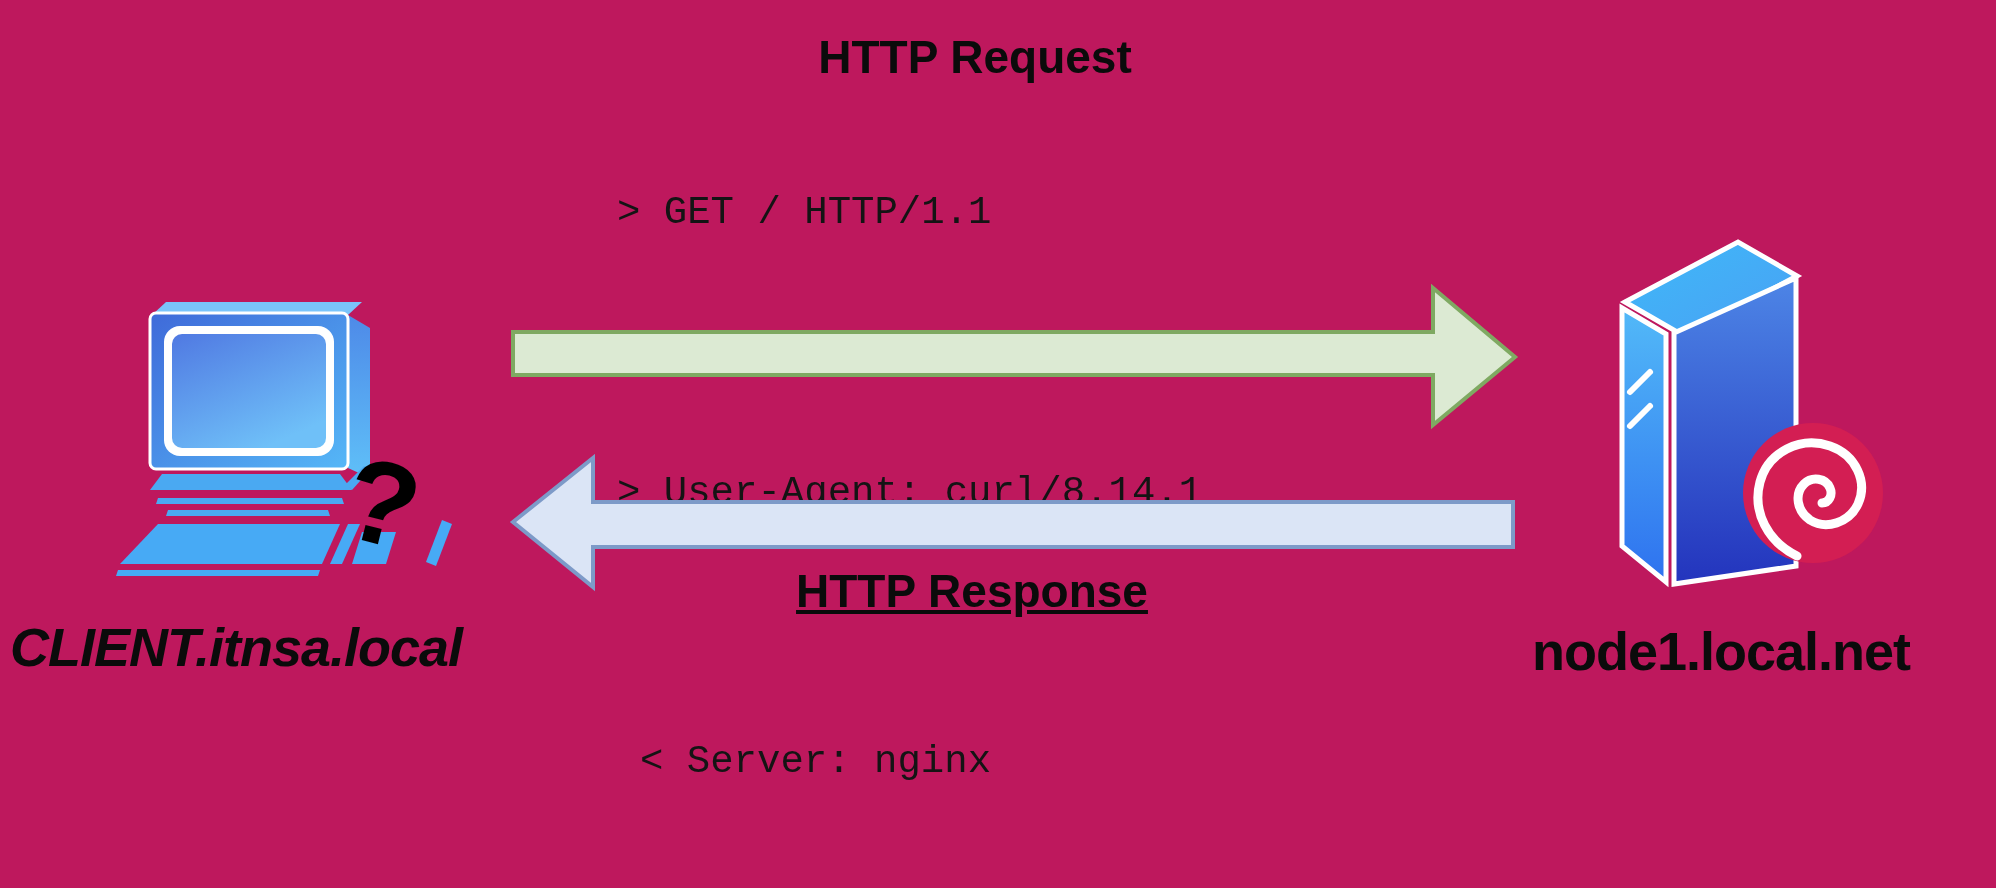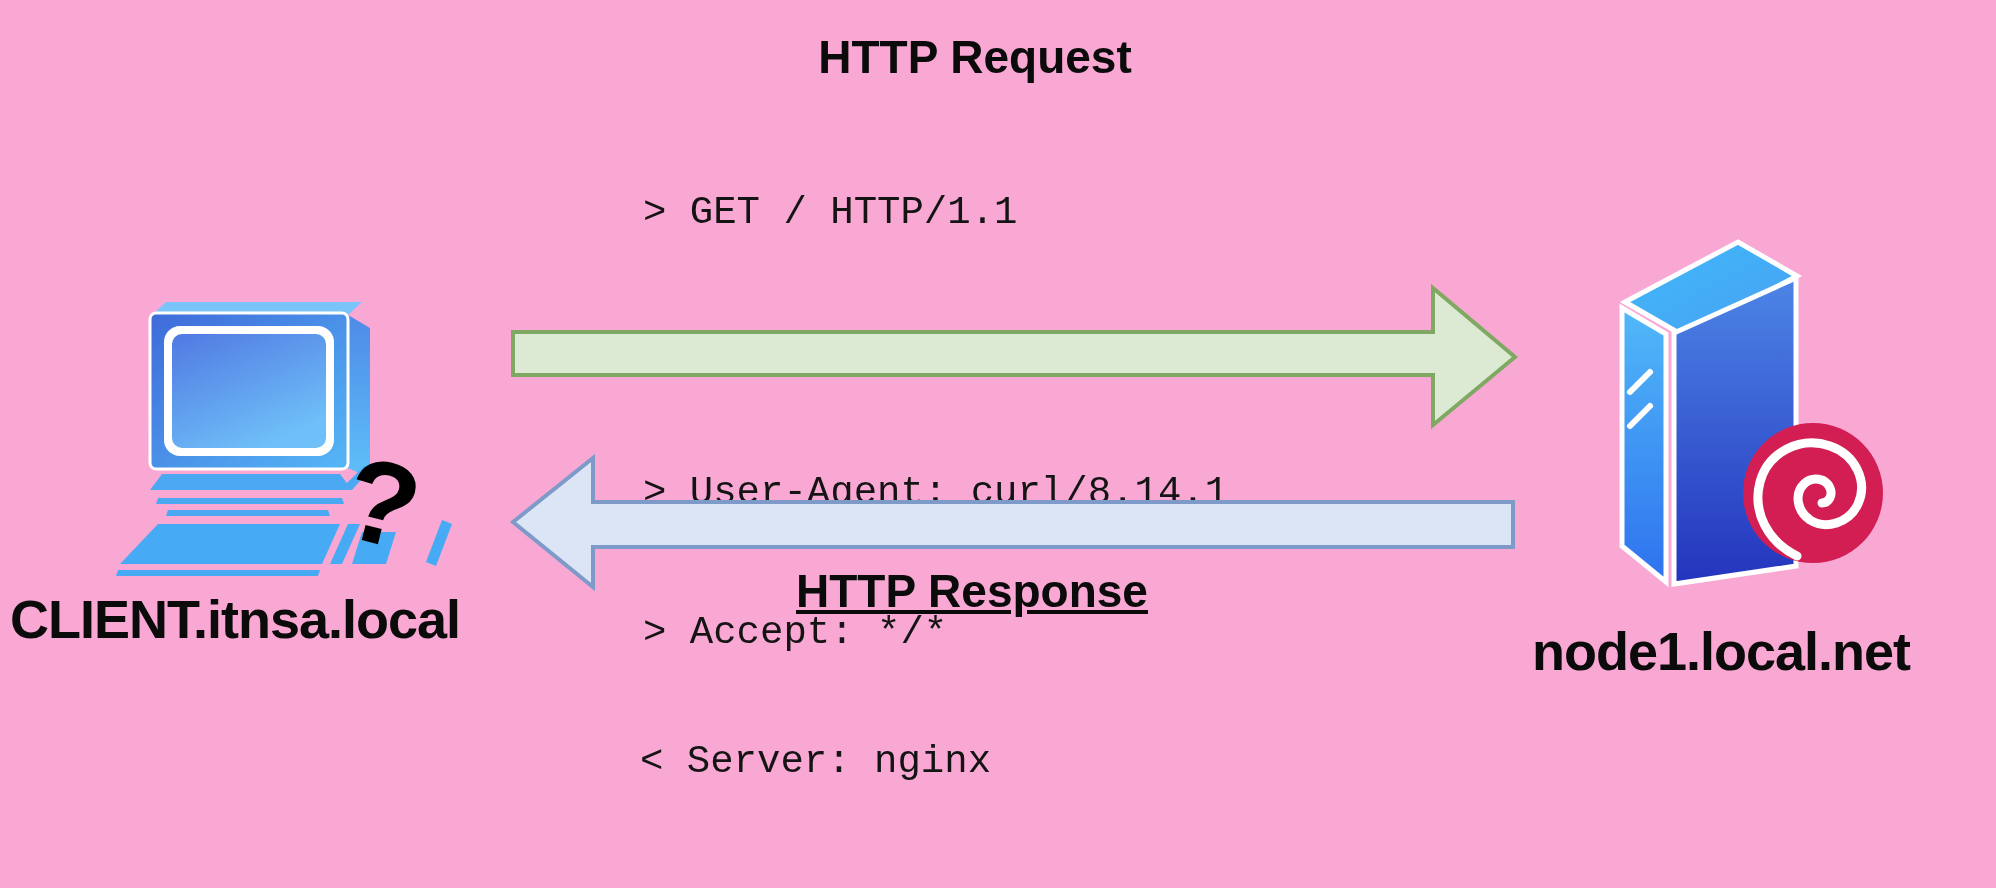--- a/index.html
+++ b/index.html
@@ -1,40 +1,40 @@
 <!DOCTYPE html>
 <html><head>
 <meta charset="utf-8">
 <style>
   html,body{margin:0;padding:0;background:#fff;}
   .canvas{
-    position:relative;width:1996px;height:888px;background:#f9a8d4;
+    position:relative;width:1996px;height:888px;background:#be185d;
     font-family:"Liberation Sans",sans-serif;overflow:hidden;
   }
   .flow-title{
     position:absolute;transform:translateX(-50%);
     font:bold 46px "Liberation Sans",sans-serif;color:#0b0b0b;
     letter-spacing:0;white-space:nowrap;
   }
   .req-title{left:975px;top:30px;}
   .resp-title{left:972px;top:564px;text-decoration:underline;}
   .mono-block{
     position:absolute;
     font-family:"Liberation Mono","DejaVu Sans Mono",monospace;
     font-size:39px;color:#141414;white-space:pre;
   }
   .mono-block .mono-line{height:52px;line-height:52px;}
-  .req-lines{left:643px;top:99px;}
+  .req-lines{left:617px;top:99px;}
   .resp-lines{left:640px;top:648px;}
   .arrow-svg{position:absolute;}
   .node-label{
     position:absolute;font:bold 54px "Liberation Sans",sans-serif;
     color:#0b0b0b;white-space:nowrap;letter-spacing:-1px;
   }
-  .client-label{left:10px;top:588px;}
+  .client-label{left:10px;top:616px;font-style:italic;}
   .server-label{left:1532px;top:620px;}
   .icon-svg{position:absolute;}
   .client-icon{left:100px;top:292px;}
   .server-icon{left:1600px;top:230px;}
   .qmark{
     position:absolute;left:346px;top:444px;
     font:bold 118px "Liberation Sans",sans-serif;color:#000;
     transform:rotate(14deg);line-height:1;
   }
 </style>
@@ -42,21 +42,20 @@
 <body>
 
 <div class="canvas">
 
   <div class="flow-title req-title">HTTP Request</div>
 
   <div class="mono-block req-lines">
     <div class="mono-line">&gt; GET / HTTP/1.1</div>
     <div class="mono-line">&gt; Host: node1.itnsa.net</div>
     <div class="mono-line">&gt; User-Agent: curl/8.14.1</div>
-    <div class="mono-line">&gt; Accept: */*</div>
   </div>
 
   <svg class="arrow-svg" style="left:509px;top:284px;" width="1012" height="146" viewBox="0 0 1012 146">
     <polygon points="4,48 924,48 924,4 1006,73 924,141 924,91 4,91" fill="#dcead3" stroke="#7fa962" stroke-width="4" stroke-linejoin="miter"></polygon>
   </svg>
 
   <svg class="arrow-svg" style="left:509px;top:454px;" width="1012" height="140" viewBox="0 0 1012 140">
     <polygon points="4,68 84,4 84,48 1004,48 1004,93 84,93 84,133" fill="#dbe5f6" stroke="#7d9ac8" stroke-width="4" stroke-linejoin="miter"></polygon>
   </svg>
 

